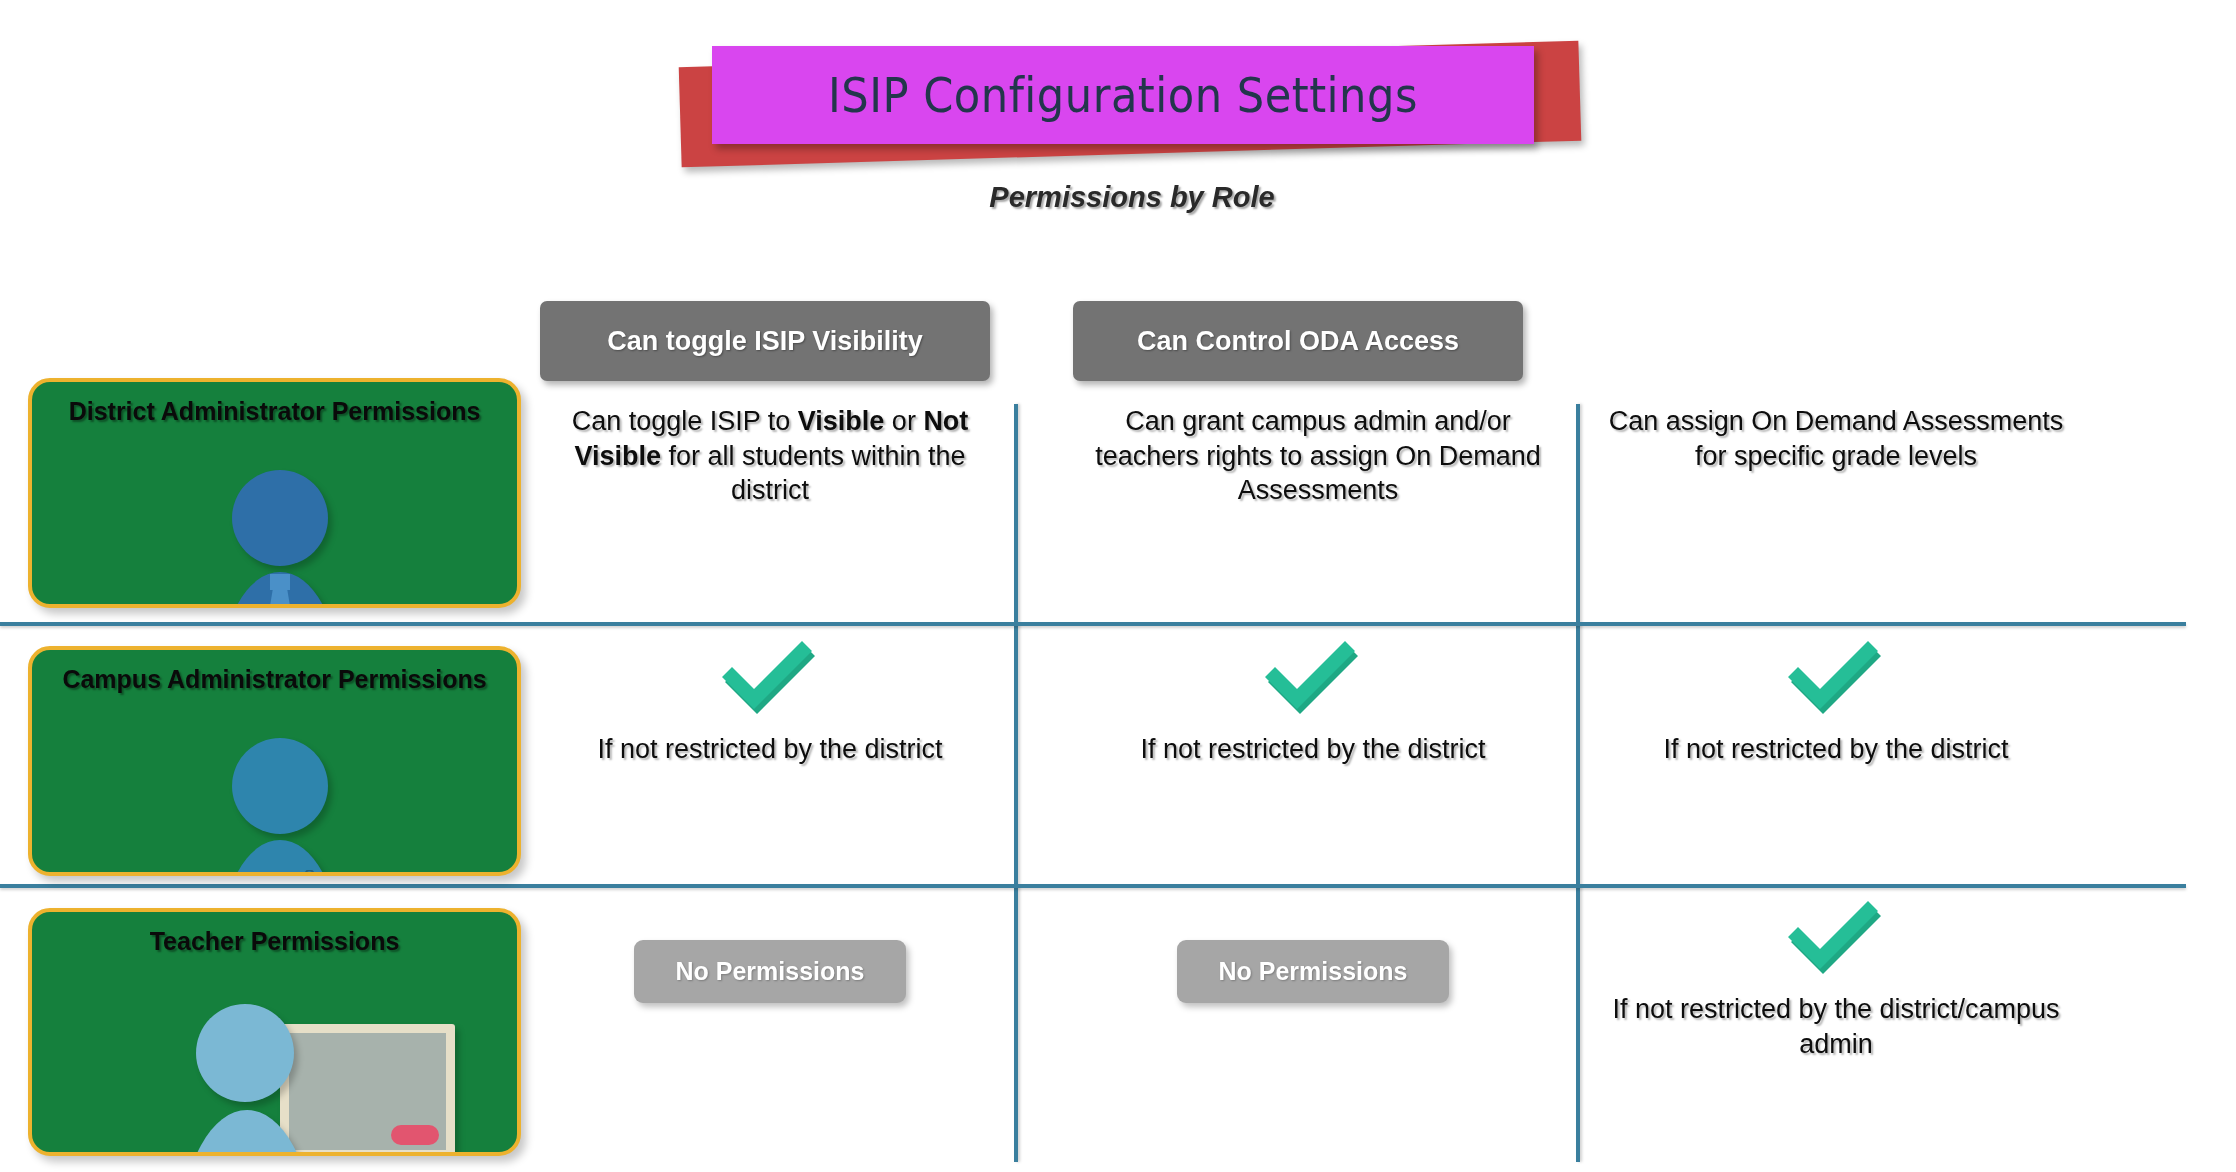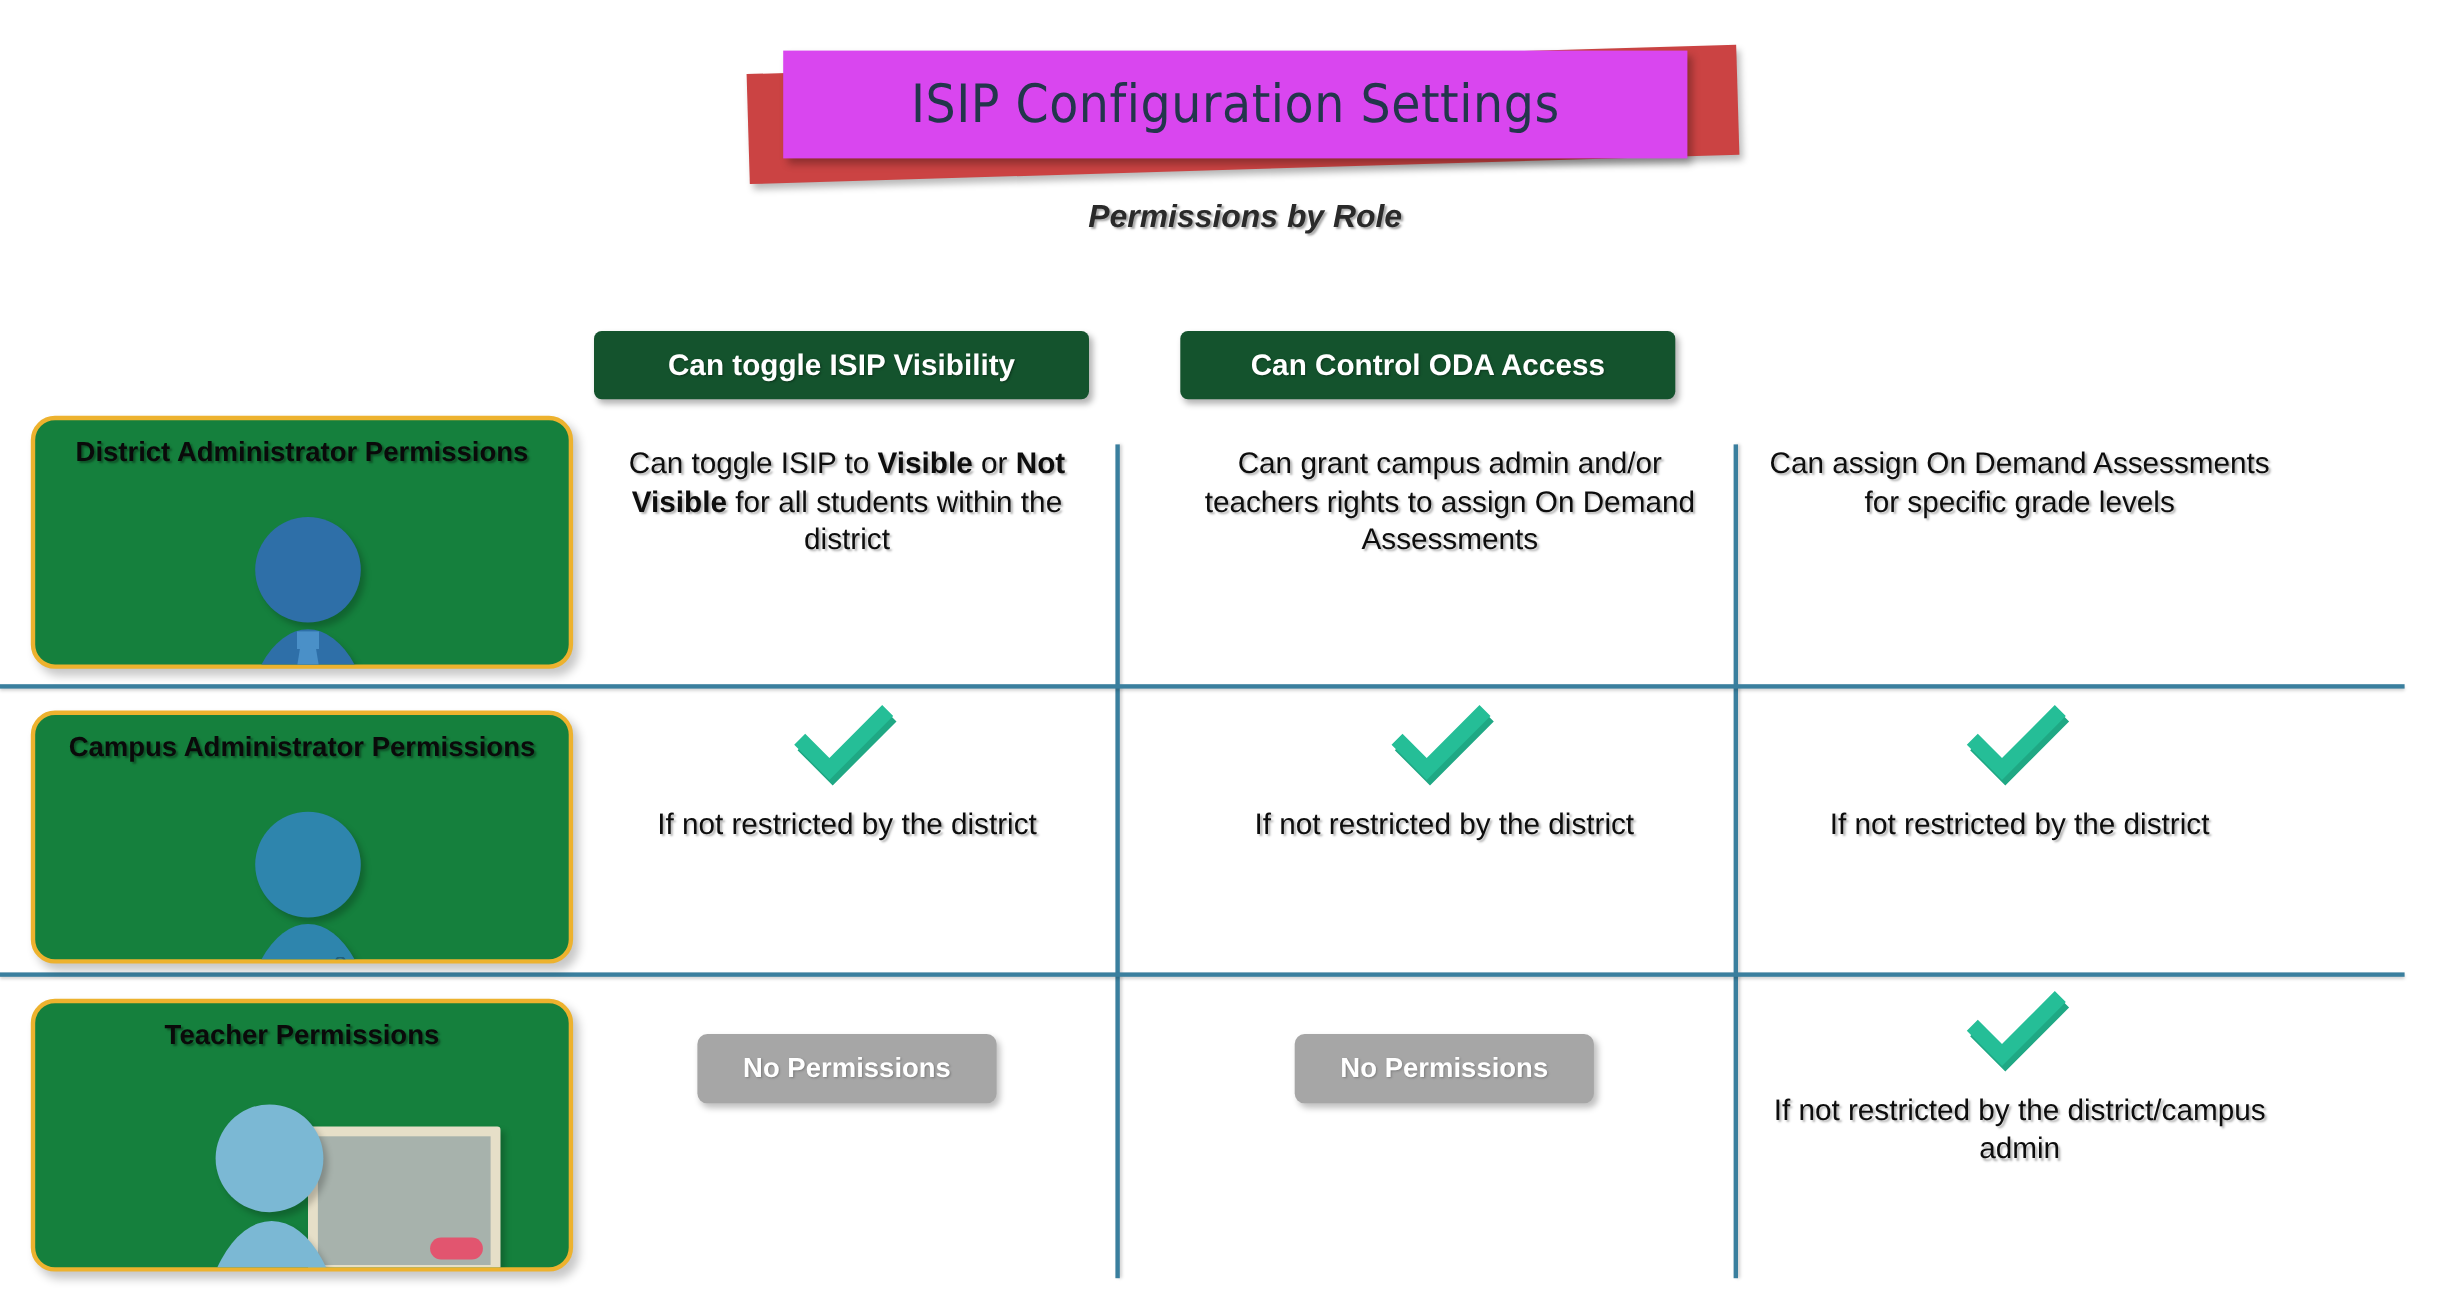--- a/index.html
+++ b/index.html
@@ -31,21 +31,21 @@
   }
   .subtitle{
     position:absolute;left:0;top:130px;width:920px;text-align:center;
     font-size:29px;font-weight:bold;font-style:italic;color:#2A2A2A;
     text-shadow:2px 2px 2px rgba(0,0,0,.35);
     margin-top:11px;
   }
 
   
   .col-head{
-    position:absolute;height:62px;border-radius:7px;background:#14532d;
+    position:absolute;height:80px;border-radius:7px;background:#737373;
     box-shadow:3px 4px 6px rgba(0,0,0,.30);
     display:flex;align-items:center;justify-content:center;
   }
   .col-head span{
     color:#ffffff;font-size:27px;font-weight:bold;white-space:nowrap;
     text-shadow:1px 1px 2px rgba(0,0,0,.35);
   }
   .ch0{left:540px;top:301px;width:450px;}
   .ch1{left:1073px;top:301px;width:450px;}
   .ch2{left:1632px;top:301px;width:450px;}

